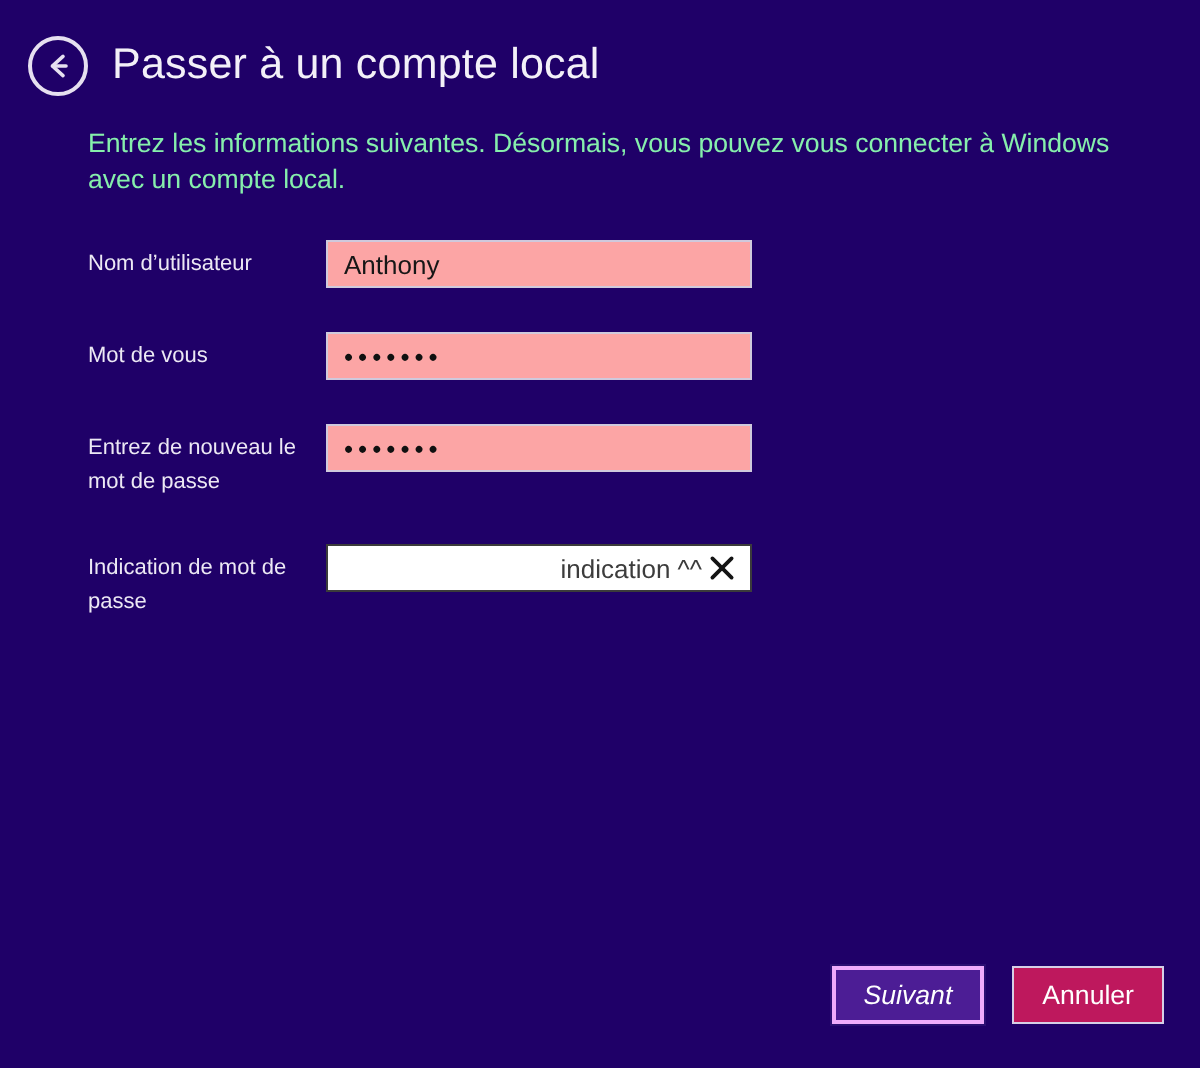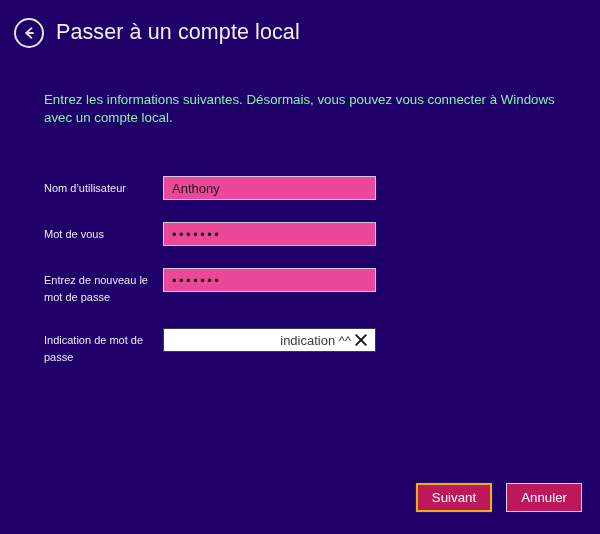--- a/index.html
+++ b/index.html
@@ -16,21 +16,20 @@
     overflow: hidden;
     position: relative;
     -webkit-font-smoothing: antialiased;
   }
 
   .page {
     position: absolute;
     inset: 0;
     display: flex;
     flex-direction: column;
-    gap: 28px;
   }
 
   
   .header {
     display: flex;
     align-items: center;
     padding: 14px 0 0 14px;
     height: 38px;
     flex: 0 0 auto;
   }
@@ -84,21 +83,21 @@
     font-size: 11px;
     line-height: 17px;
     color: #ece8f4;
     padding-top: 4px;
     flex: 0 0 auto;
   }
   .field-input {
     width: 213px;
     height: 24px;
     box-sizing: border-box;
-    background: #ec4899;
+    background: #fca5a5;
     border: 1px solid #cfc9dc;
     color: #161616;
     font-family: "Liberation Sans", sans-serif;
     font-size: 13px;
     padding: 0 8px;
     outline: none;
     display: flex;
     align-items: center;
     flex: 0 0 auto;
   }
@@ -156,23 +155,24 @@
     font-size: 13.3px;
     color: #ffffff;
     padding: 0 14px;
     cursor: pointer;
     line-height: 1;
     display: inline-flex;
     align-items: center;
     justify-content: center;
   }
   .btn-primary {
-    background: #be185d;
-    border: 2px solid #eab308;
+    background: #4c1d95;
+    border: 2px solid #f0abfc;
     outline: 1px solid #2b0f72;
+    font-style: italic;
   }
   .btn-secondary {
     background: #be185d;
     border: 1px solid #d6cfe6;
   }
 </style>
 </head>
 <body>
 
 <div class="page">

